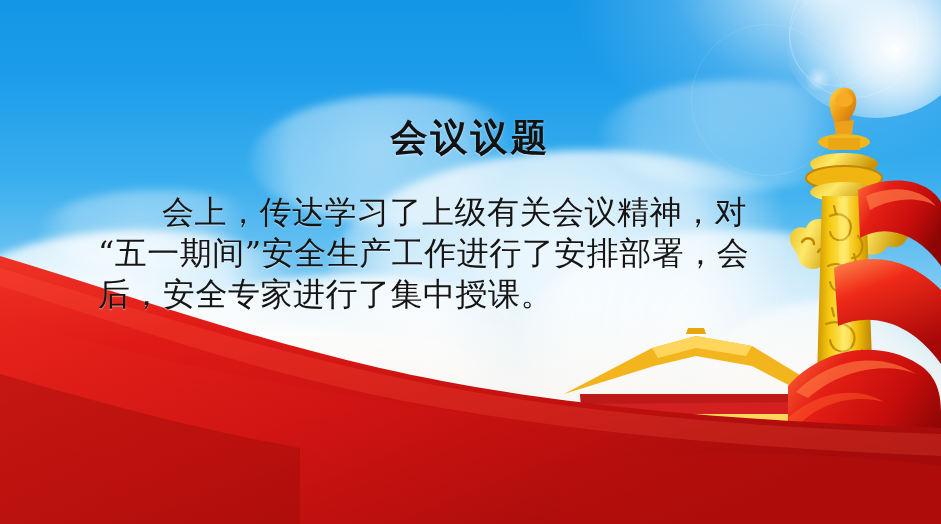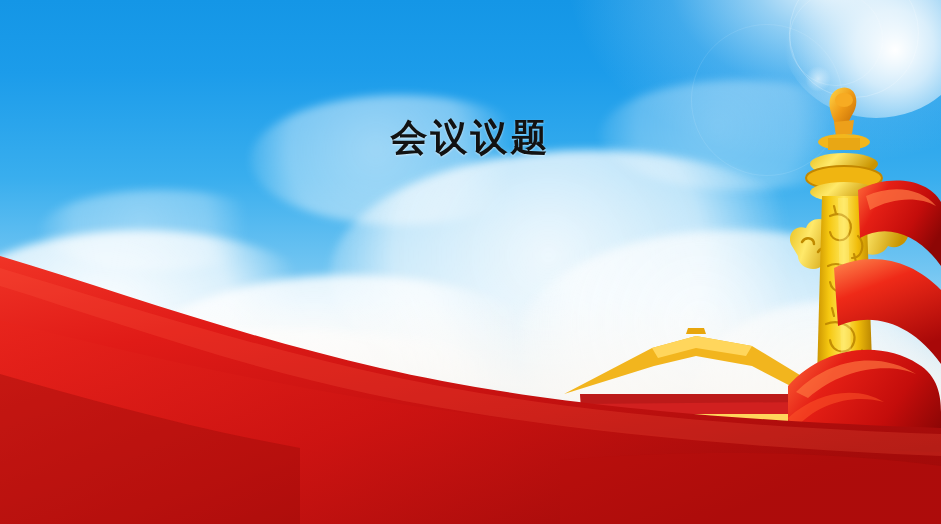--- a/index.html
+++ b/index.html
@@ -347,14 +347,17 @@
 
     <path d="M0,44 C120,80 250,122 390,152 C530,182 710,202 941,210 L941,232 C700,222 510,200 370,170 C230,140 110,96 0,62 Z" fill="#ff5e46" opacity="0.22"></path>
 
     <path d="M560,236 C700,224 840,228 941,242 L941,300 L560,300 Z" fill="#b80e0c" opacity="0.5"></path>
 
     <path d="M0,150 C90,176 190,204 300,224 L300,300 L0,300 Z" fill="#8f0807" opacity="0.35"></path>
   </svg>
 
   <div class="title">会议议题</div>
 
+  <div class="body-text">
+    <p class="para">会上，传达学习了上级有关会议精神，对“五一期间”安全生产工作进行了安排部署，会后，安全专家进行了集中授课。</p>
+  </div>
 
 </div>
 
 </body></html>

